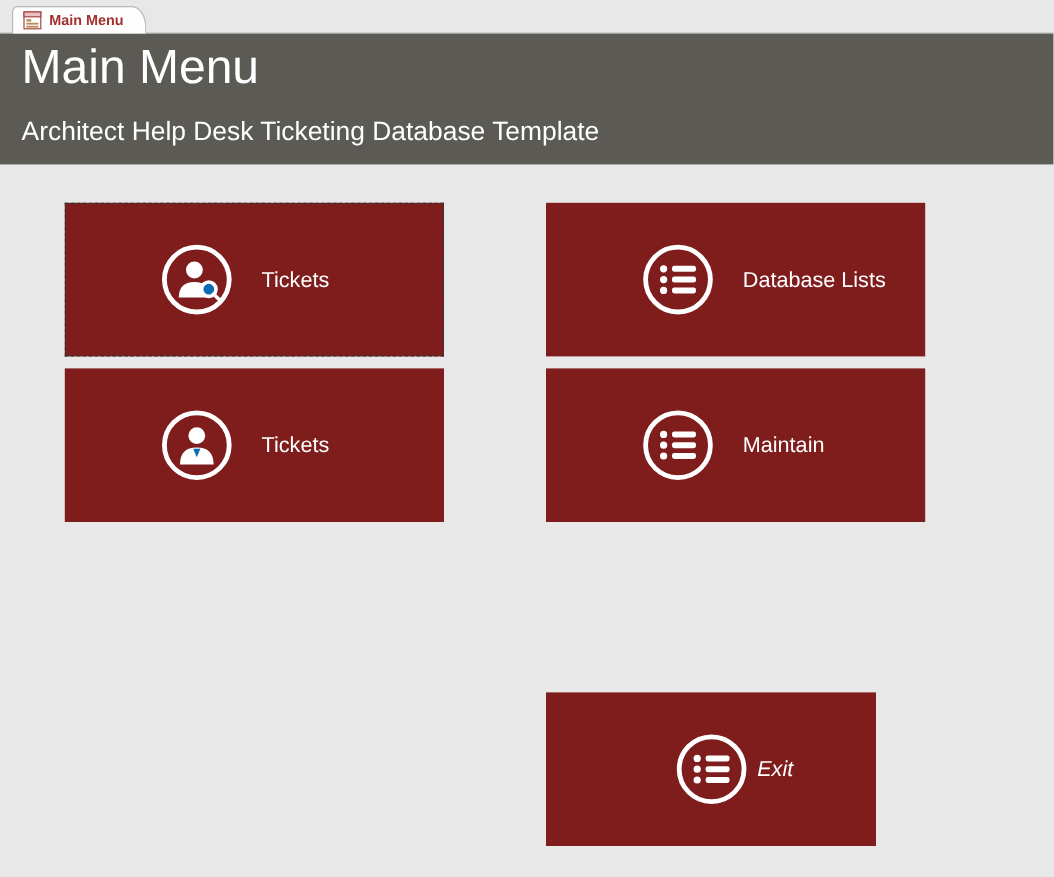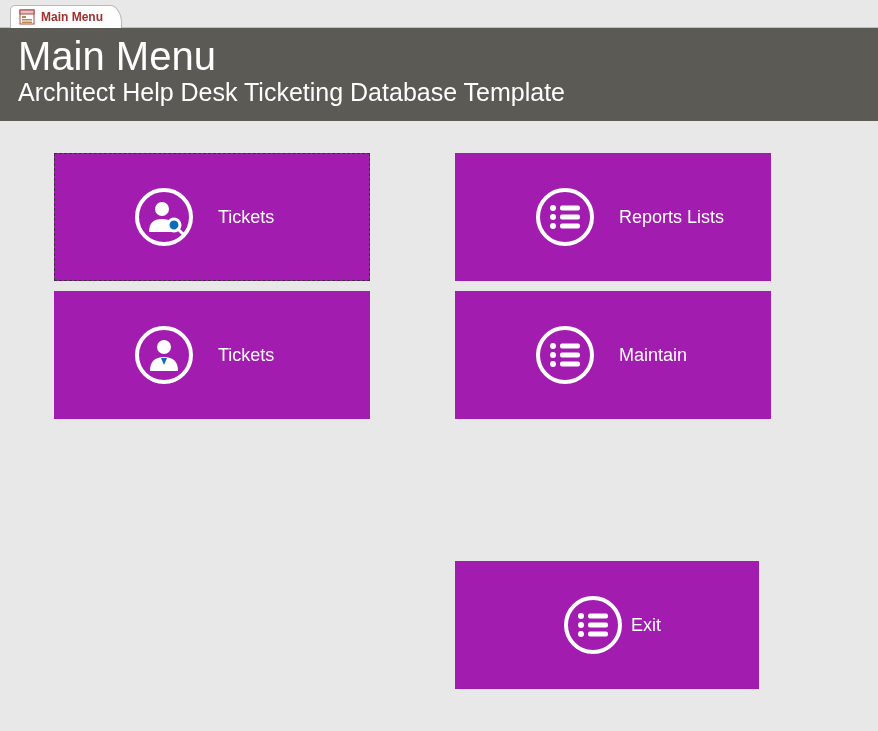--- a/index.html
+++ b/index.html
@@ -44,37 +44,38 @@
       background: #5c5a55;
       color: #fff;
       padding: 6px 18px 14px 18px;
     }
     .header-title {
       font-size: 40px;
       font-weight: 300;
       line-height: 1.1;
     }
     .header-subtitle {
-      font-size: 25px;
+      font-size: 22px;
       font-weight: 300;
+      margin-top: 19px;
     }
     .content {
       padding: 32px 54px;
       position: relative;
       height: calc(100% - 28px - 84px);
     }
     .grid {
       display: grid;
       grid-template-columns: 316px 316px;
       grid-template-rows: 128px 128px;
       column-gap: 85px;
       row-gap: 10px;
     }
     .tile {
-      background: #a21caf;
+      background: #7f1d1d;
       color: #fff;
       display: flex;
       align-items: center;
       justify-content: flex-start;
       padding-left: 80px;
       gap: 24px;
       cursor: pointer;
       font-size: 18px;
       font-weight: 400;
       position: relative;
@@ -89,24 +90,25 @@
       height: 60px;
       flex-shrink: 0;
     }
     .tile-label {
       font-family: "Segoe UI", Arial, sans-serif;
     }
     .exit-tile {
       position: absolute;
       left: 455px;
       top: 440px;
-      width: 304px;
+      width: 275px;
       height: 128px;
       padding-left: 108px;
       gap: 8px;
+      font-style: italic;
     }
     .exit-tile .tile-icon {
       width: 60px;
       height: 60px;
     }
   </style>
 </head>
 <body>
 
 <div class="tab-bar">
@@ -150,21 +152,21 @@
         <svg viewBox="0 0 60 60">
           <circle cx="30" cy="30" r="27" fill="none" stroke="#fff" stroke-width="4"></circle>
           <circle cx="18" cy="21" r="3" fill="#fff"></circle>
           <rect x="25" y="18.5" width="20" height="5" rx="2" fill="#fff"></rect>
           <circle cx="18" cy="30" r="3" fill="#fff"></circle>
           <rect x="25" y="27.5" width="20" height="5" rx="2" fill="#fff"></rect>
           <circle cx="18" cy="39" r="3" fill="#fff"></circle>
           <rect x="25" y="36.5" width="20" height="5" rx="2" fill="#fff"></rect>
         </svg>
       </span>
-      <span class="tile-label">Reports Lists</span>
+      <span class="tile-label">Database Lists</span>
     </div>
 
     <div class="tile">
       <span class="tile-icon">
         <svg viewBox="0 0 60 60">
           <circle cx="30" cy="30" r="27" fill="none" stroke="#fff" stroke-width="4"></circle>
           <circle cx="30" cy="22" r="7" fill="#fff"></circle>
           <path d="M 16 46 Q 16 32 30 32 Q 44 32 44 46 Z" fill="#fff"></path>
           <path d="M 27 33 L 30 40 L 33 33 Z" fill="#0d6cb6"></path>
         </svg>

